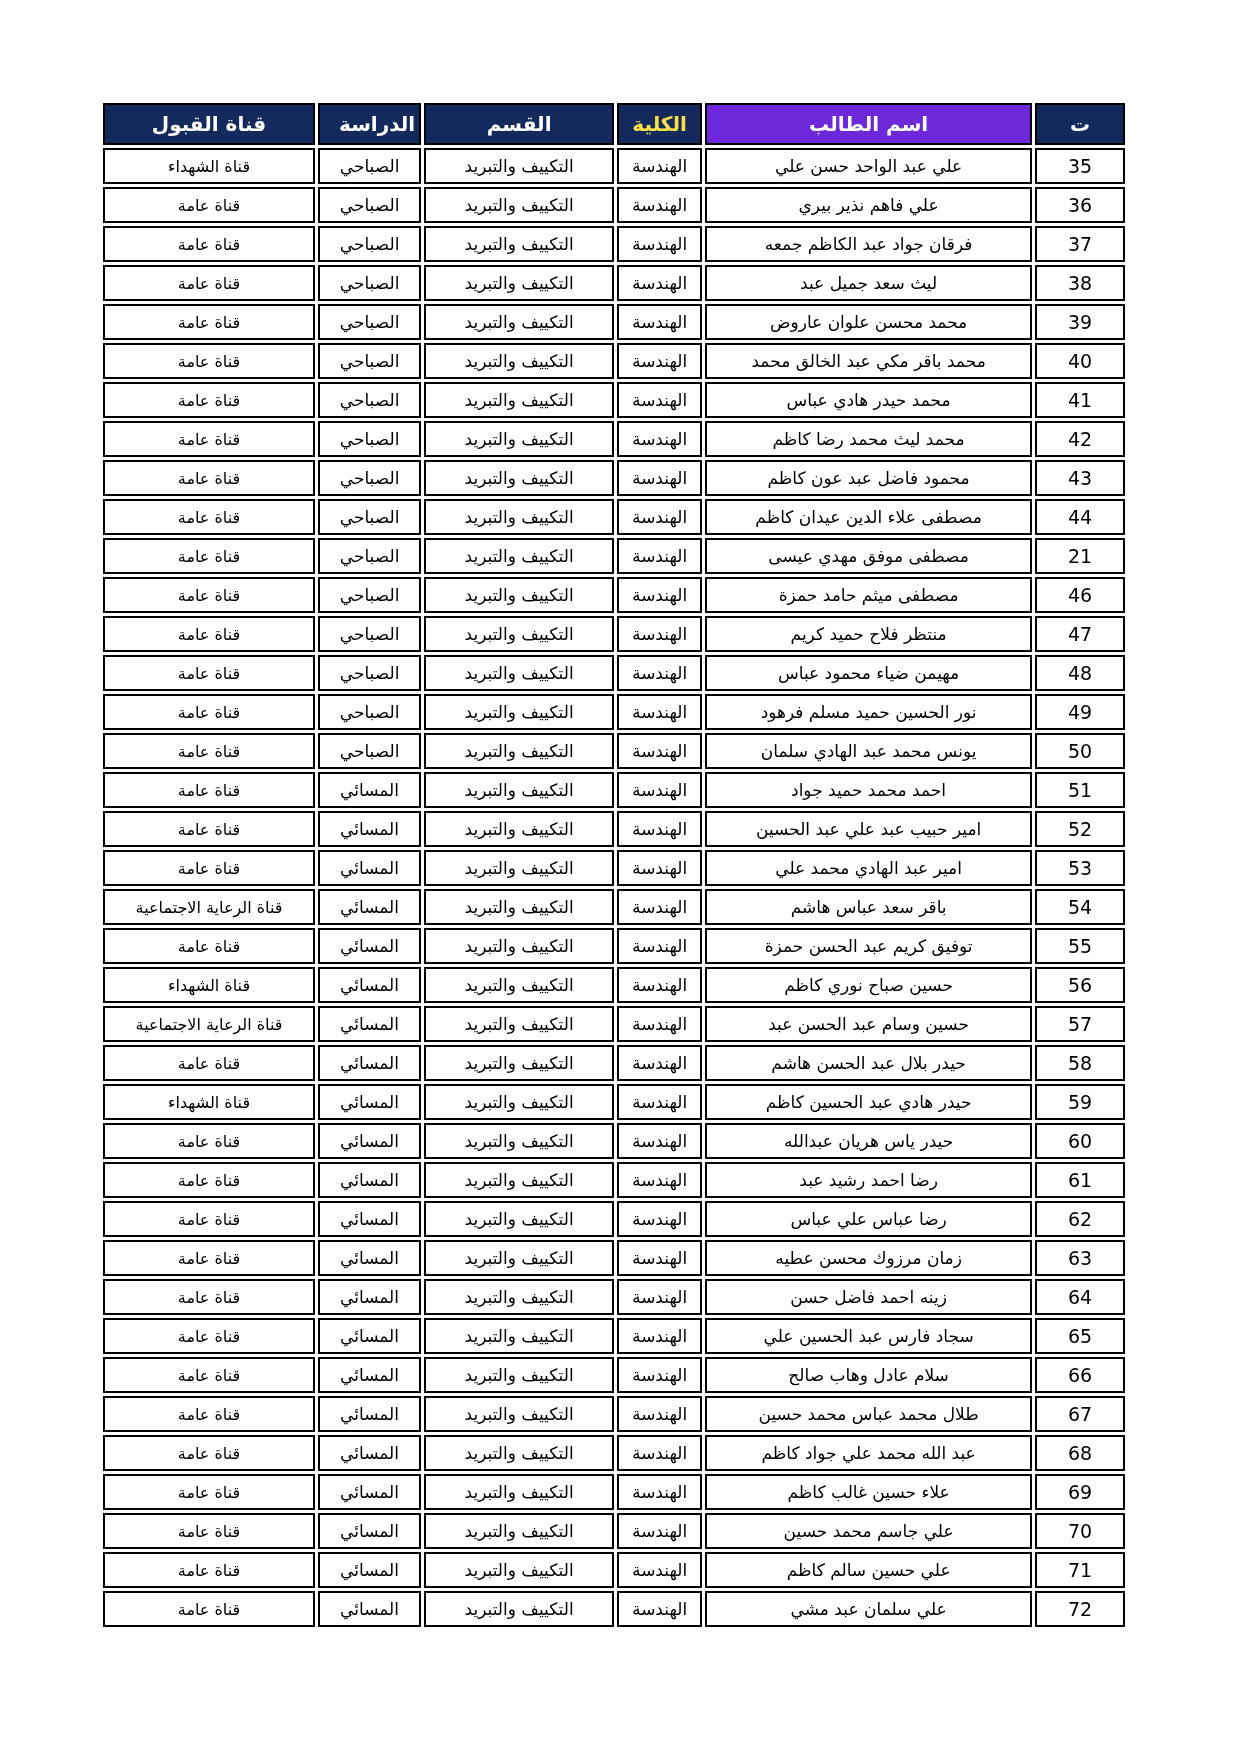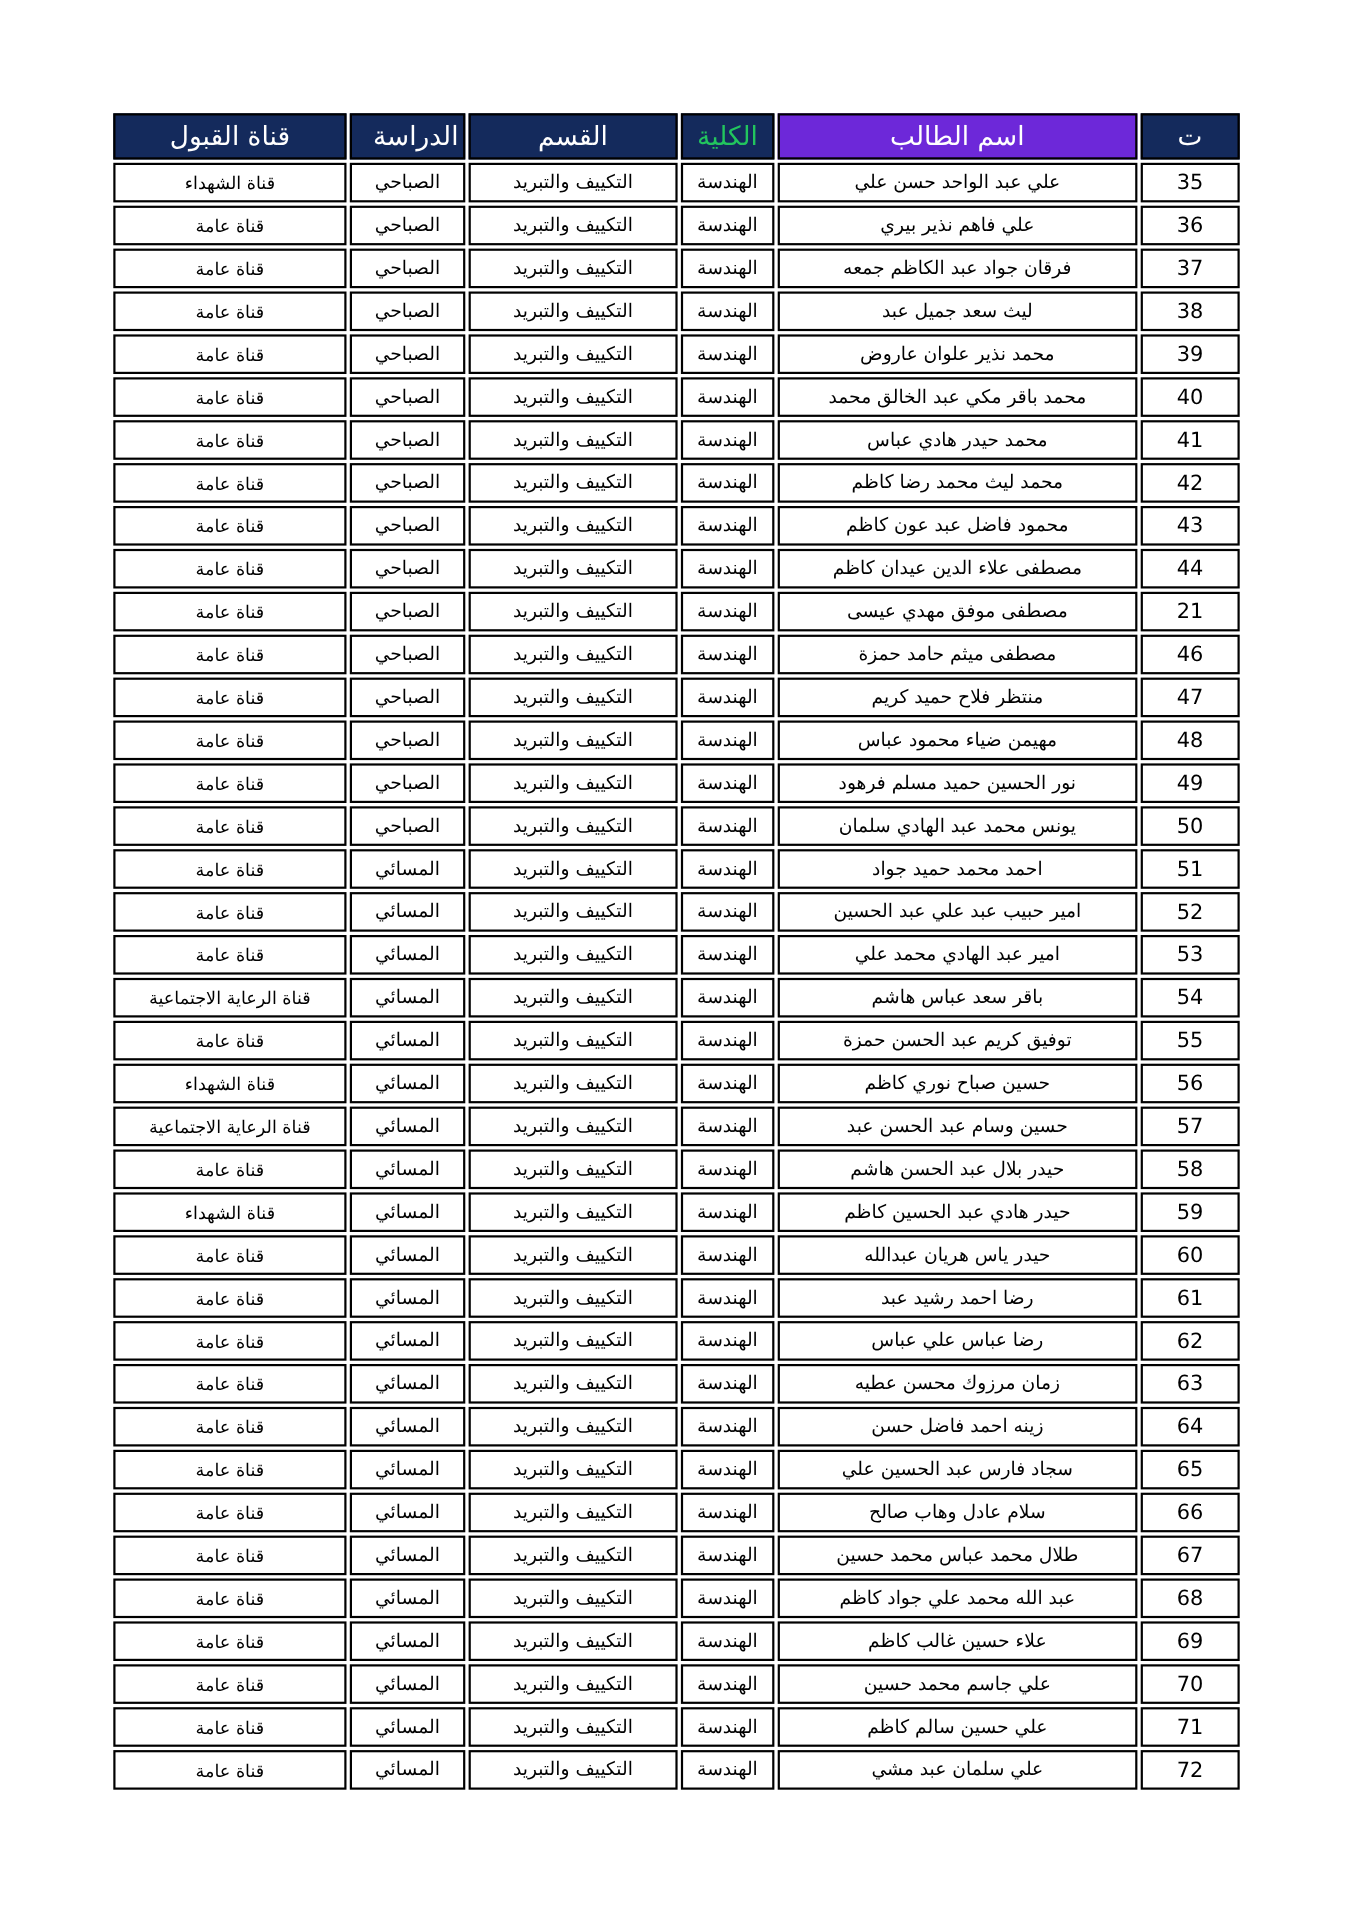--- a/index.html
+++ b/index.html
@@ -33,22 +33,22 @@
   table.students td {
     border: 2px solid #000000;
     text-align: center;
     vertical-align: middle;
     padding: 0 4px;
     overflow: hidden;
     white-space: nowrap;
   }
   table.students th {
     height: 38px;
-    font-size: 24px;
-    font-weight: normal;
+    font-size: 20px;
+    font-weight: bold;
   }
   table.students td {
     height: 32px;
     font-size: 17px;
     color: #000000;
     background: #ffffff;
   }
   table.students td.cell-no {
     font-size: 19px;
   }
@@ -73,21 +73,21 @@
       <col class="c-name">
       <col class="c-college">
       <col class="c-dept">
       <col class="c-study">
       <col class="c-channel">
     </colgroup>
     <thead>
       <tr>
         <th class="hdr" style="background: rgb(20, 42, 92); color: rgb(255, 255, 255);">ت</th>
         <th class="hdr" style="background: #6d28d9; color: rgb(255, 255, 255);">اسم الطالب</th>
-        <th class="hdr" style="background: rgb(20, 42, 92); color: #22c55e;">الكلية</th>
+        <th class="hdr" style="background: rgb(20, 42, 92); color: #fde047;">الكلية</th>
         <th class="hdr" style="background: rgb(20, 42, 92); color: rgb(255, 255, 255); text-align: center;">القسم</th>
         <th class="hdr" style="background: rgb(20, 42, 92); color: rgb(255, 255, 255); padding-left: 19px;">الدراسة</th>
         <th class="hdr" style="background: rgb(20, 42, 92); color: rgb(255, 255, 255);">قناة القبول</th>
       </tr>
     </thead>
     <tbody id="rows-body">
         <tr>
           <td class="cell-no">35</td>
           <td class="cell-name">علي عبد الواحد حسن علي</td>
           <td class="cell-college">الهندسة</td>
@@ -114,21 +114,21 @@
         <tr>
           <td class="cell-no">38</td>
           <td class="cell-name">ليث سعد جميل عبد</td>
           <td class="cell-college">الهندسة</td>
           <td class="cell-dept">التكييف والتبريد</td>
           <td class="cell-study">الصباحي</td>
           <td class="cell-channel">قناة عامة</td>
         </tr>
         <tr>
           <td class="cell-no">39</td>
-          <td class="cell-name">محمد نذير علوان عاروض</td>
+          <td class="cell-name">محمد محسن علوان عاروض</td>
           <td class="cell-college">الهندسة</td>
           <td class="cell-dept">التكييف والتبريد</td>
           <td class="cell-study">الصباحي</td>
           <td class="cell-channel">قناة عامة</td>
         </tr>
         <tr>
           <td class="cell-no">40</td>
           <td class="cell-name">محمد باقر مكي عبد الخالق محمد</td>
           <td class="cell-college">الهندسة</td>
           <td class="cell-dept">التكييف والتبريد</td>

